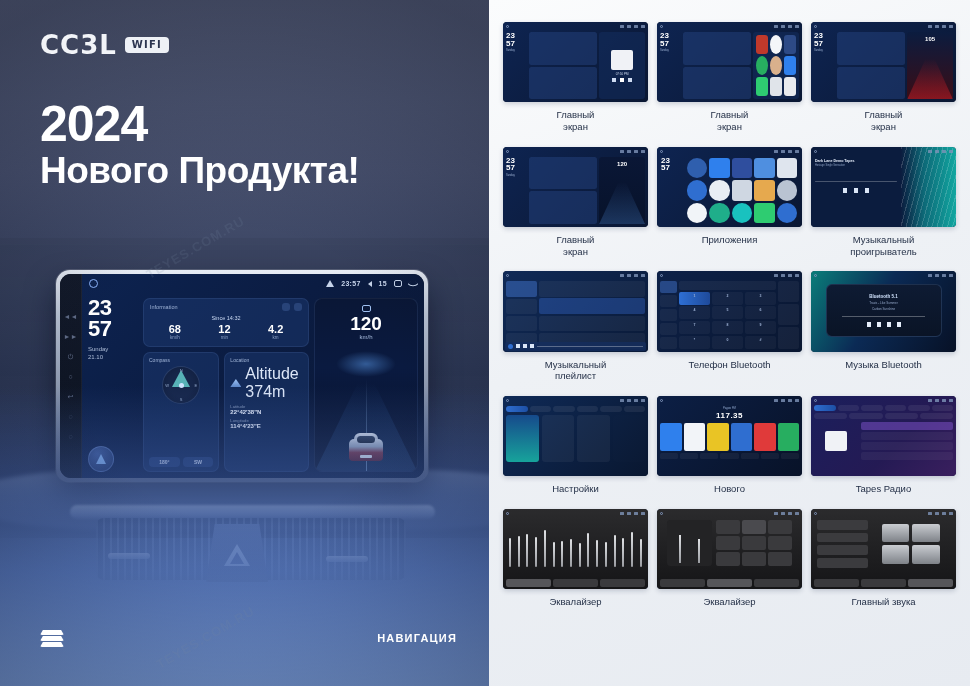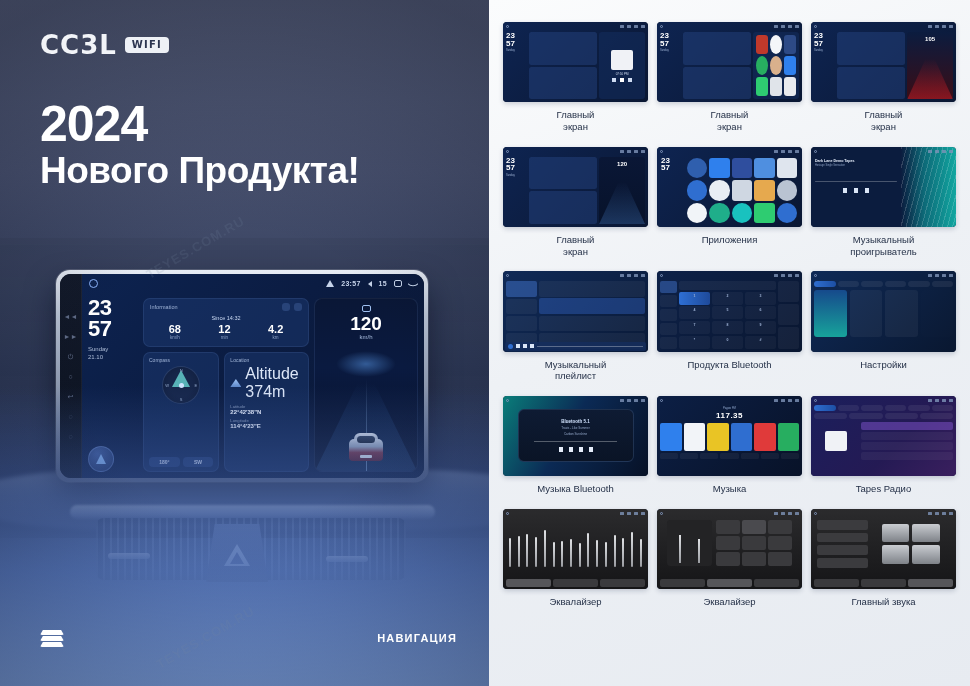--- a/index.html
+++ b/index.html
@@ -760,54 +760,21 @@
               <span class="dot"></span>
               <span class="rgt">
                 <i></i>
                 <i></i>
                 <i></i>
                 <i></i>
               </span>
             </div>
         </div>
         <div class="cap">
-          <span>Продукта Bluetooth</span>
-        </div>
-      </div>
-
-      <div class="cell">
-        <div class="thumb">
-          <div class="t-settings">
-            <div class="set-chips">
-              <i class="on"></i>
-                <i></i>
-                <i></i>
-                <i></i>
-                <i></i>
-                <i></i>
-            </div>
-            <div class="set-cards">
-              <i class="on"></i>
-                <i></i>
-                <i></i>
-                <i style="opacity:.18"></i>
-            </div>
-          </div>
-          <div class="mini-sb">
-              <span class="dot"></span>
-              <span class="rgt">
-                <i></i>
-                <i></i>
-                <i></i>
-                <i></i>
-              </span>
-            </div>
-        </div>
-        <div class="cap">
-          <span>Настройки</span>
+          <span>Телефон Bluetooth</span>
         </div>
       </div>
 
       <div class="cell">
         <div class="thumb">
           <div class="t-btmusic">
             <div class="bt-card">
               <div class="bt-title">Bluetooth 5.1</div>
               <div class="bt-sub">Travis - Like Summer</div>
               <div class="bt-sub">Carbon Sunshine</div>
@@ -825,20 +792,53 @@
               <span class="rgt">
                 <i></i>
                 <i></i>
                 <i></i>
                 <i></i>
               </span>
             </div>
         </div>
         <div class="cap">
           <span>Музыка Bluetooth</span>
+        </div>
+      </div>
+
+      <div class="cell">
+        <div class="thumb">
+          <div class="t-settings">
+            <div class="set-chips">
+              <i class="on"></i>
+                <i></i>
+                <i></i>
+                <i></i>
+                <i></i>
+                <i></i>
+            </div>
+            <div class="set-cards">
+              <i class="on"></i>
+                <i></i>
+                <i></i>
+                <i style="opacity:.18"></i>
+            </div>
+          </div>
+          <div class="mini-sb">
+              <span class="dot"></span>
+              <span class="rgt">
+                <i></i>
+                <i></i>
+                <i></i>
+                <i></i>
+              </span>
+            </div>
+        </div>
+        <div class="cap">
+          <span>Настройки</span>
         </div>
       </div>
 
       <div class="cell">
         <div class="thumb">
           <div class="t-radio">
             <div class="radio-sub">Радио FM</div>
             <div class="radio-freq">117.35</div>
             <div class="radio-tiles">
               <i style="background:#2f80ed;"></i>
@@ -862,21 +862,21 @@
               <span class="dot"></span>
               <span class="rgt">
                 <i></i>
                 <i></i>
                 <i></i>
                 <i></i>
               </span>
             </div>
         </div>
         <div class="cap">
-          <span>Музыка</span>
+          <span>Нового</span>
         </div>
       </div>
 
       <div class="cell">
         <div class="thumb">
           <div class="t-teyes">
             <div class="set-chips" style="margin-bottom:2px;">
                 <i class="on"></i>
                 <i></i>
                 <i></i>

